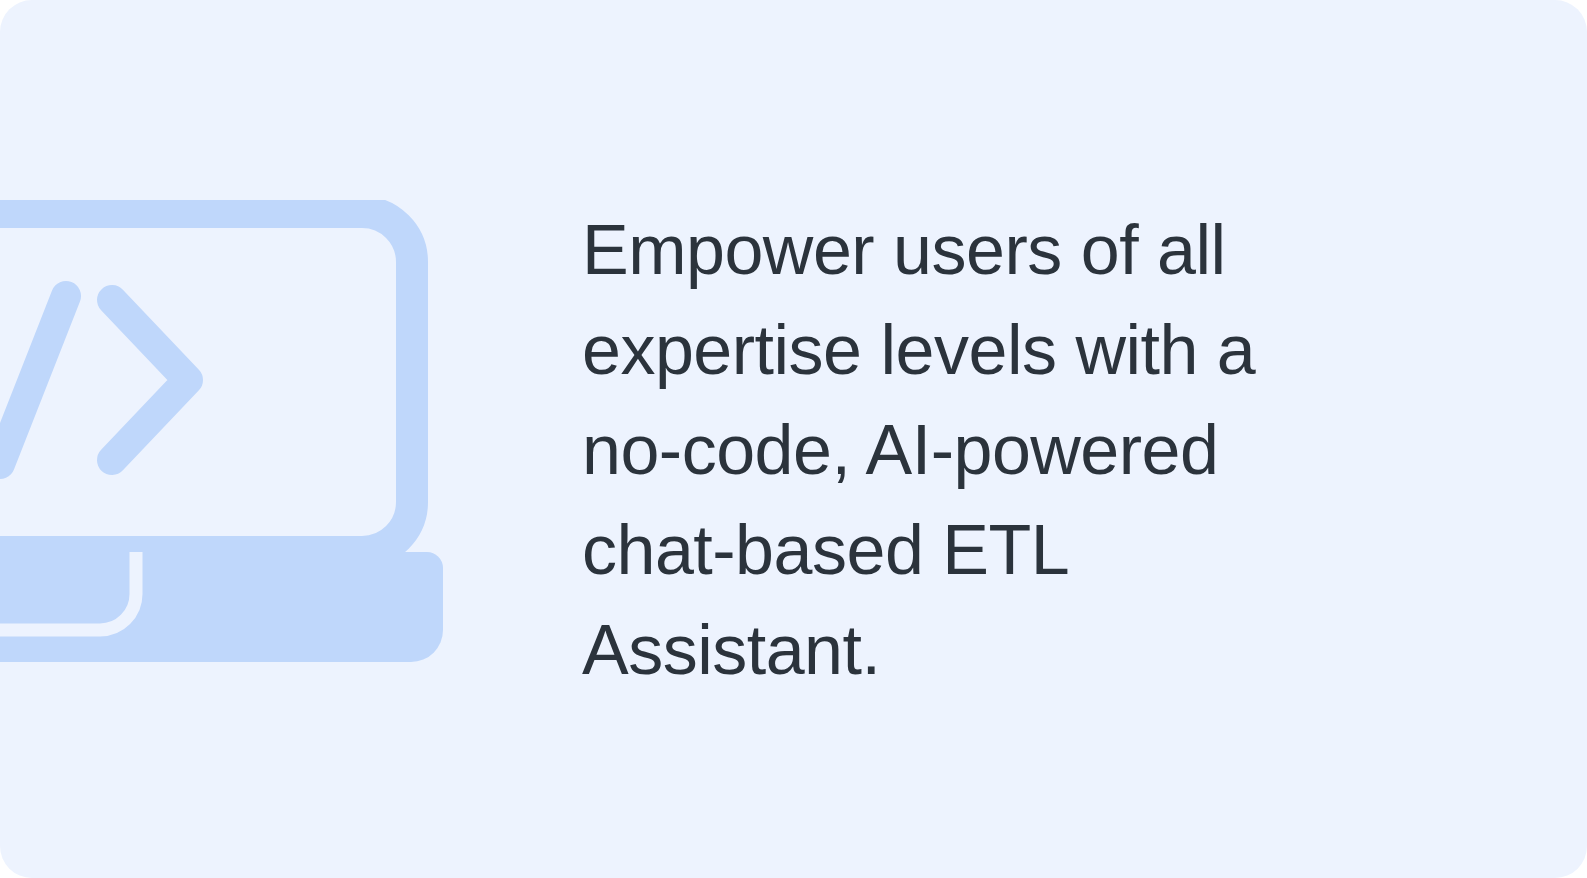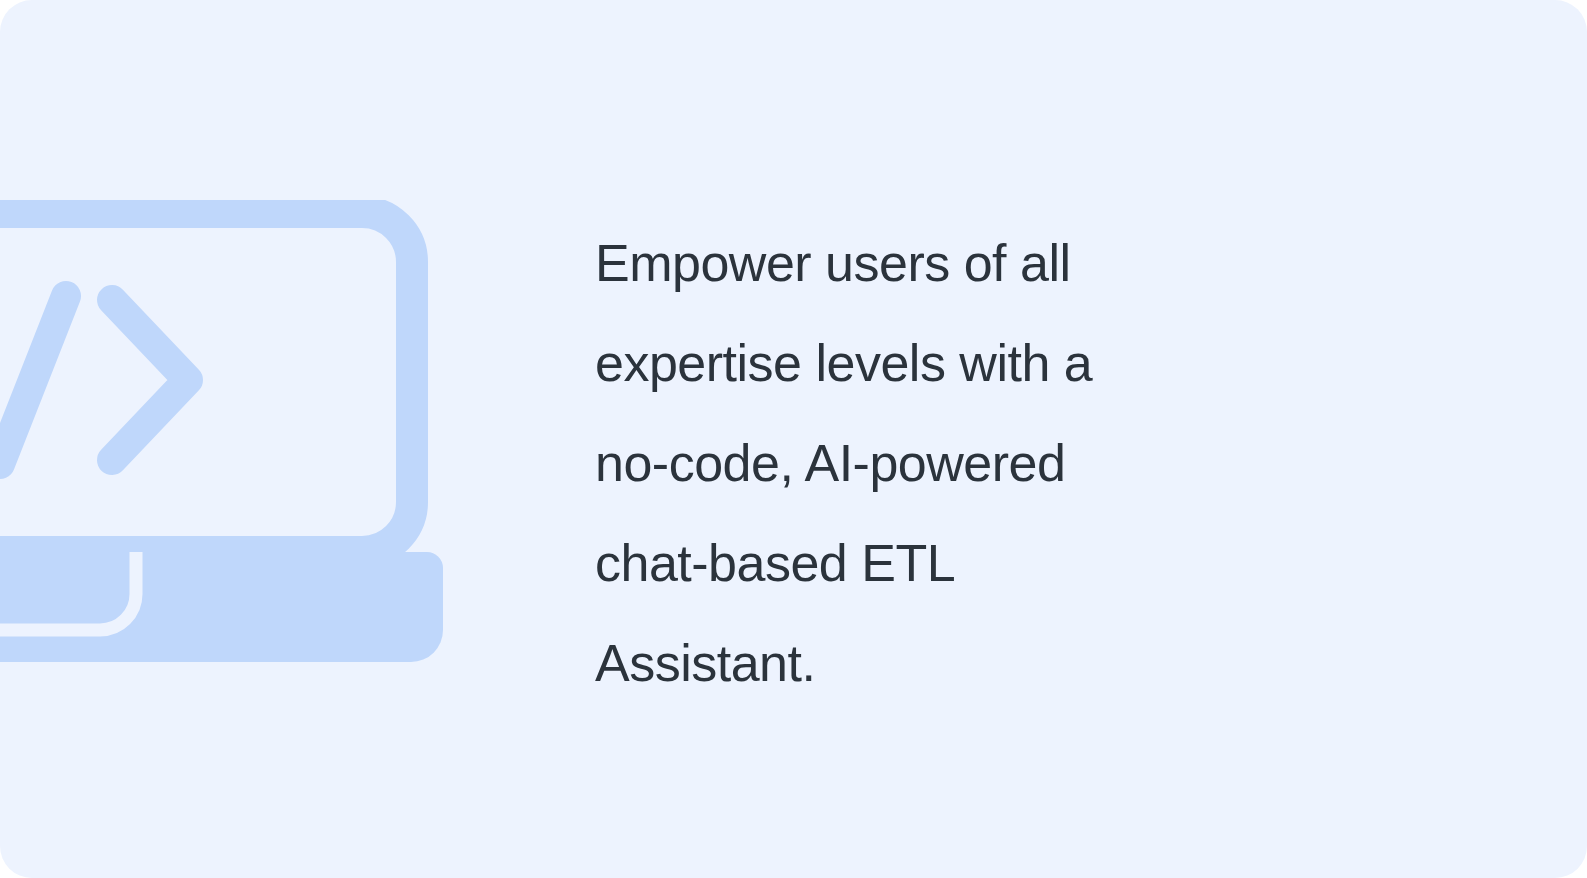--- a/index.html
+++ b/index.html
@@ -39,23 +39,23 @@
     width: 532px;
     height: 470px;
   }
 
   
   .card-text {
     position: absolute;
     left: 578px;
     top: 196px;
     width: 760px;
-    margin: 17px;
+    margin: 4px;
     font-family: "Liberation Sans", sans-serif;
-    font-size: 52px;
+    font-size: 70px;
     line-height: 100px;
     font-weight: 400;
     letter-spacing: -0.5px;
     color: #2B333C;
     white-space: pre-line;
   }
 </style>
 </head>
 <body>
 

